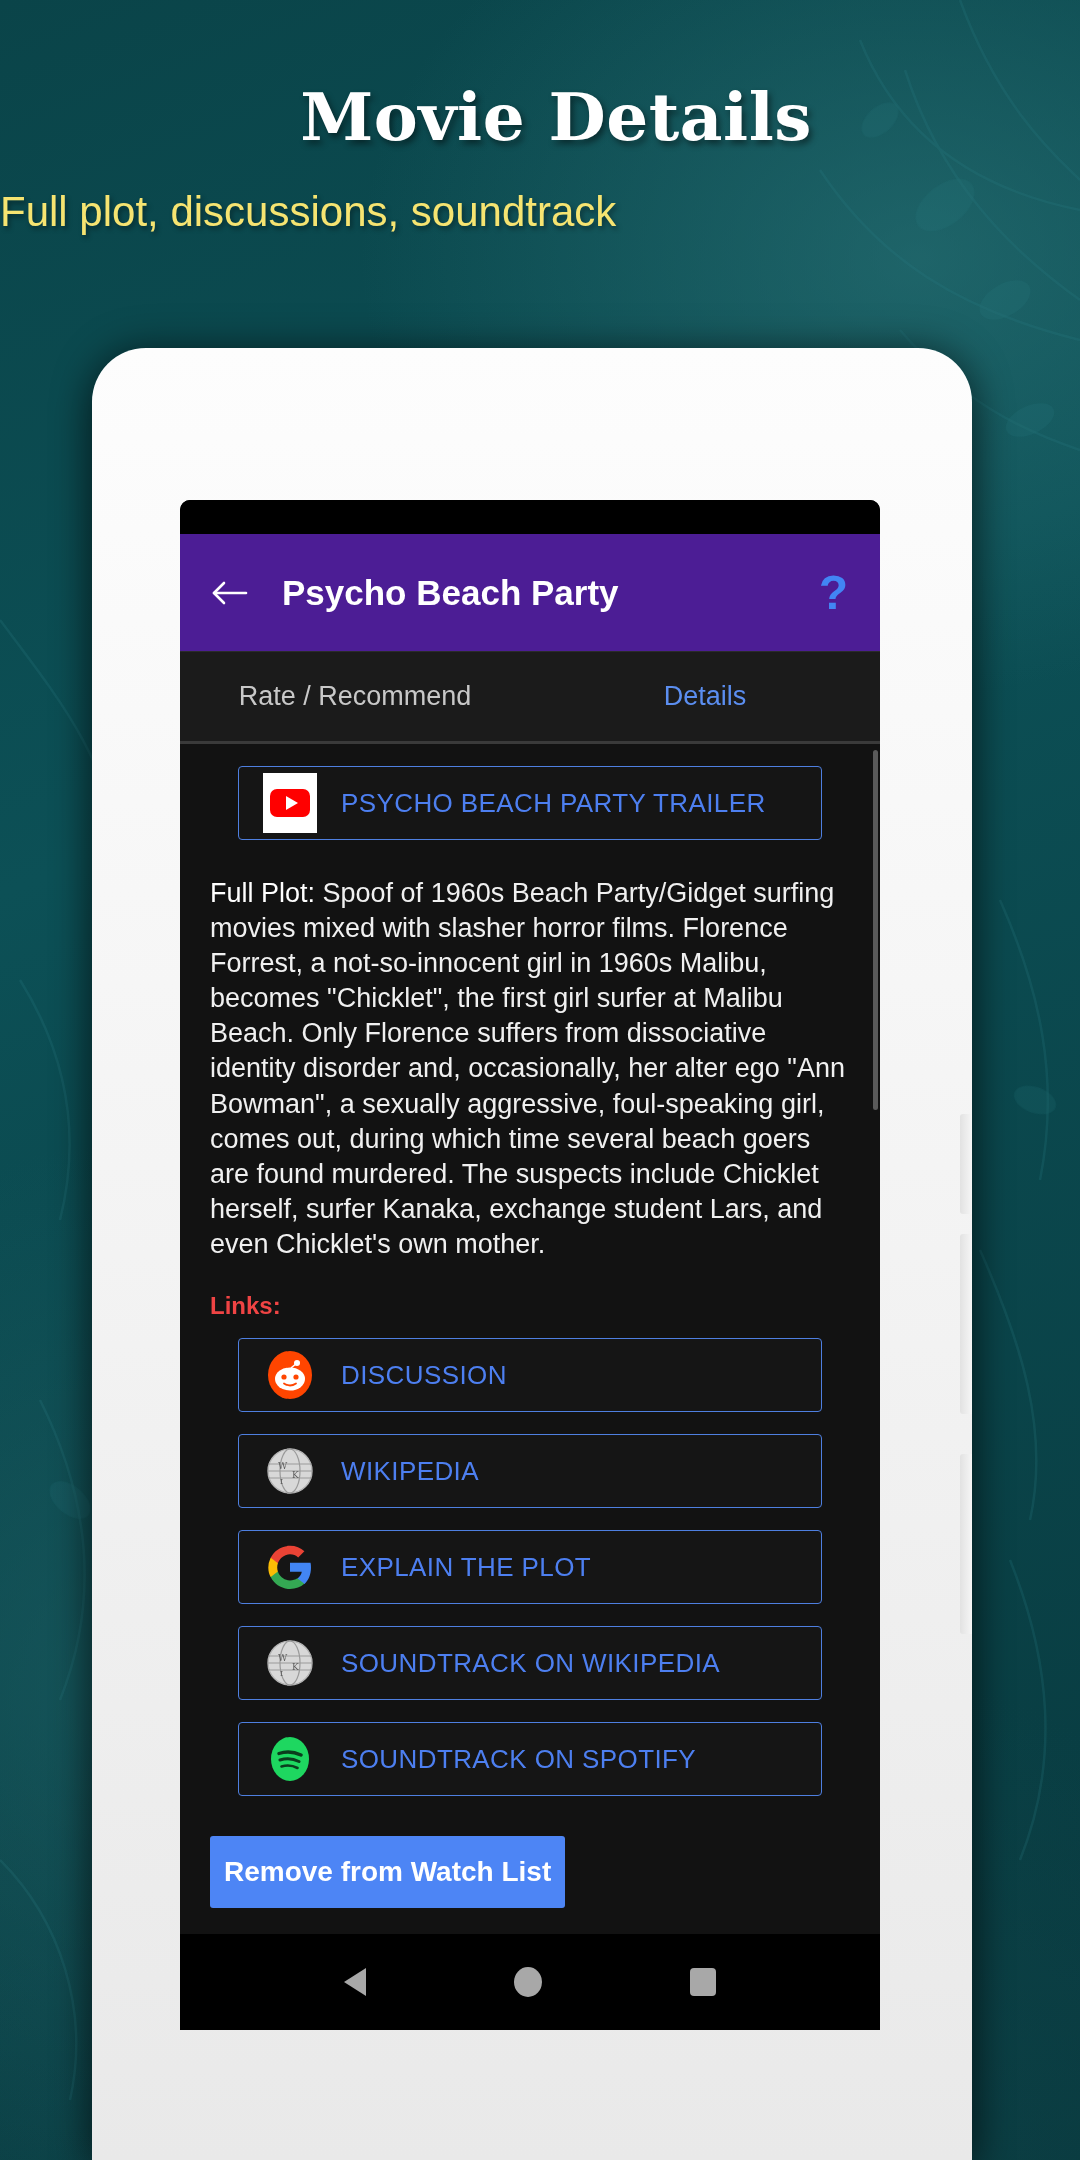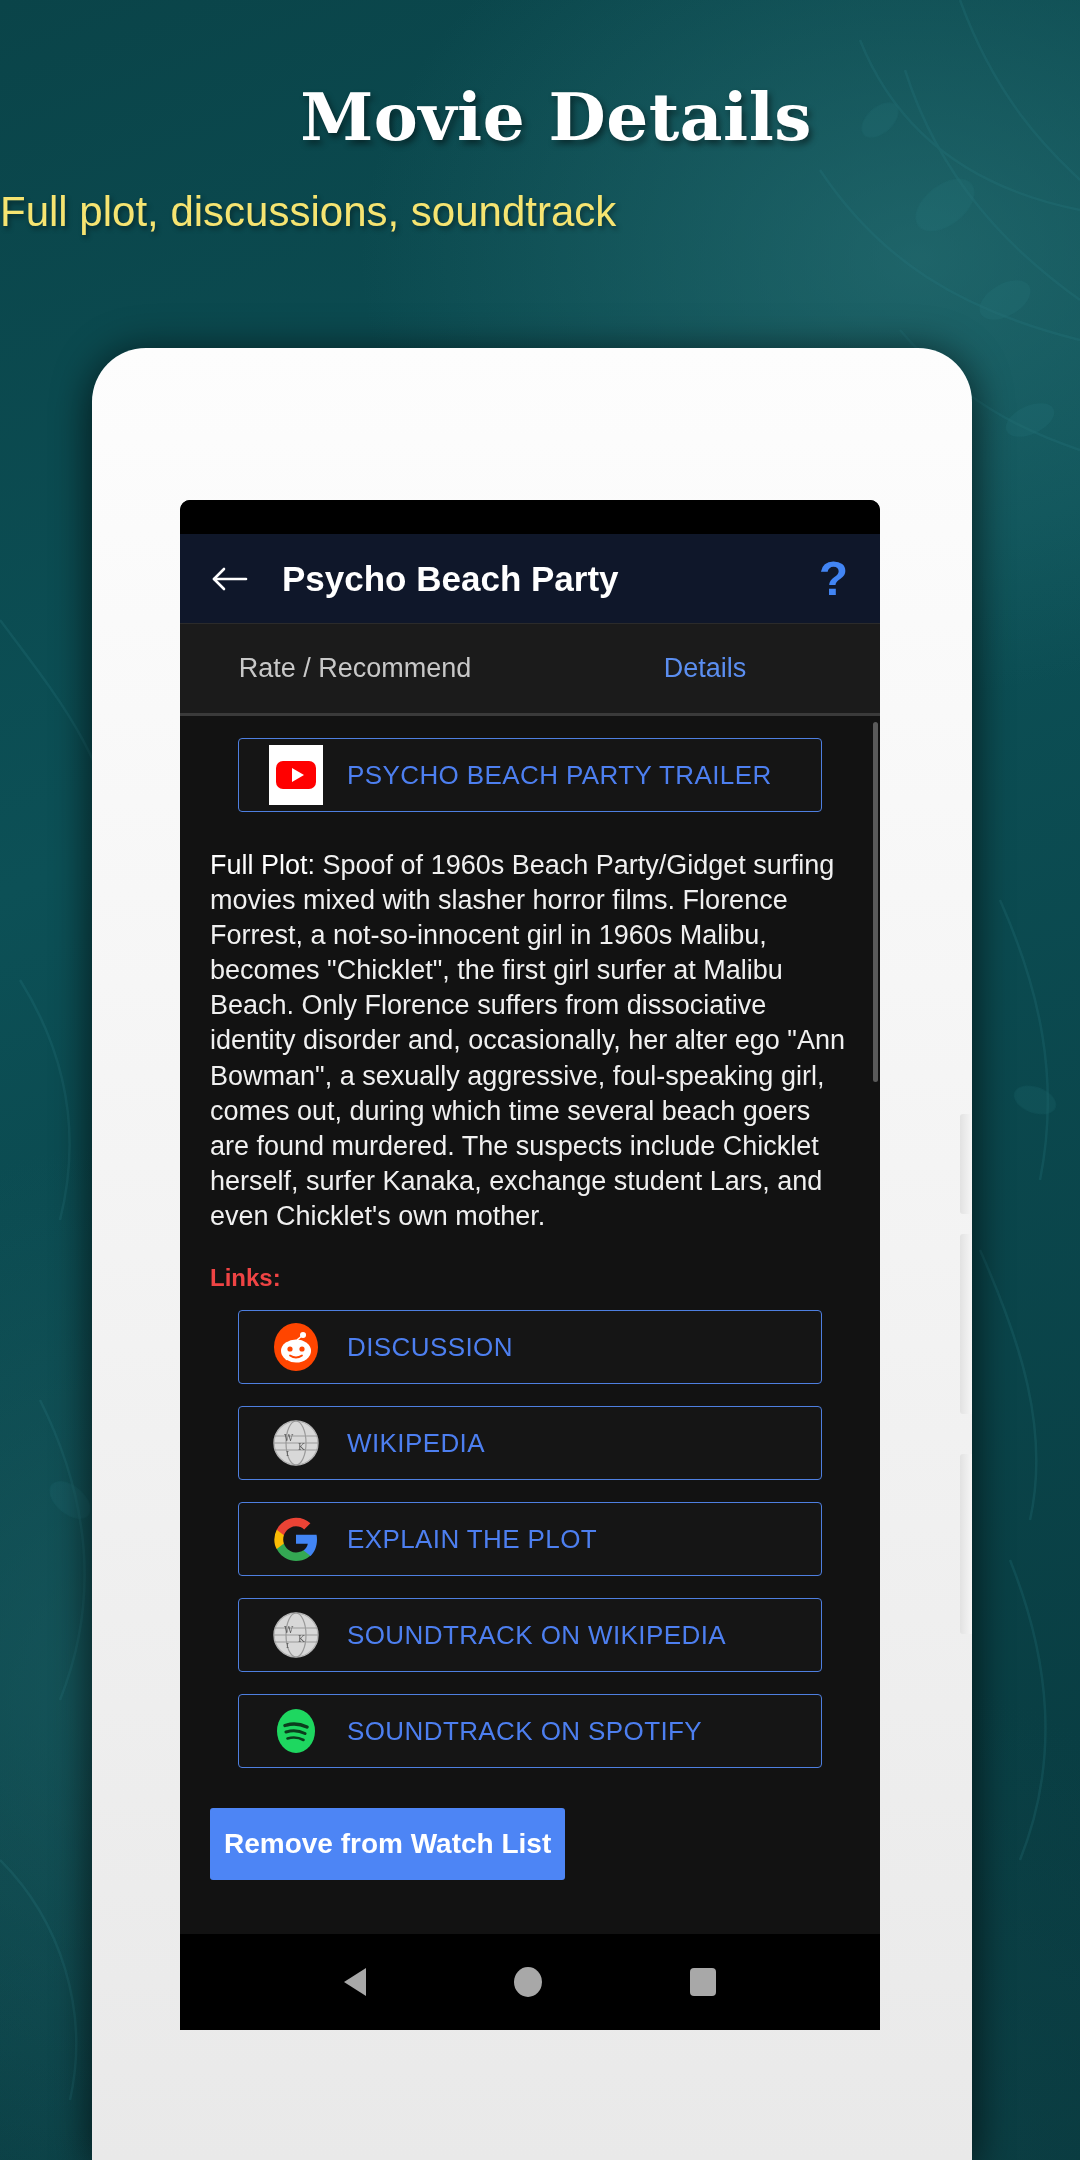--- a/index.html
+++ b/index.html
@@ -105,22 +105,22 @@
     left:88px; top:152px;
     width:700px; height:1530px;
     background:#000;
     border-radius:10px 10px 0 0;
     overflow:hidden;
     display:flex; flex-direction:column;
   }
   .statusbar { height:34px; background:#000; flex:0 0 auto; }
 
   .appbar {
-    height:90px; flex:0 0 auto;
-    background:#0f172a;
+    height:118px; flex:0 0 auto;
+    background:#4c1d95;
     display:flex; align-items:center;
     padding:0 26px;
     border-bottom:1px solid #2b2b2b;
   }
   .back-arrow {
     width:46px; height:46px; flex:0 0 auto;
     display:flex; align-items:center; justify-content:center;
     color:#fff; cursor:pointer;
   }
   .appbar-title {
@@ -170,21 +170,21 @@
     background:#5a5a5a; border-radius:3px;
   }
 
   
   .olbtn {
     margin:0 58px 0 58px;
     height:74px;
     border:1.6px solid #4e7fe0;
     border-radius:4px;
     display:flex; align-items:center;
-    padding-left:28px;
+    padding-left:22px;
     background:#151515;
     cursor:pointer;
   }
   .olbtn .lbl {
     color:#4d7ff0;
     font-size:26px;
     font-weight:500;
     letter-spacing:.4px;
     margin-left:22px;
     white-space:nowrap;

